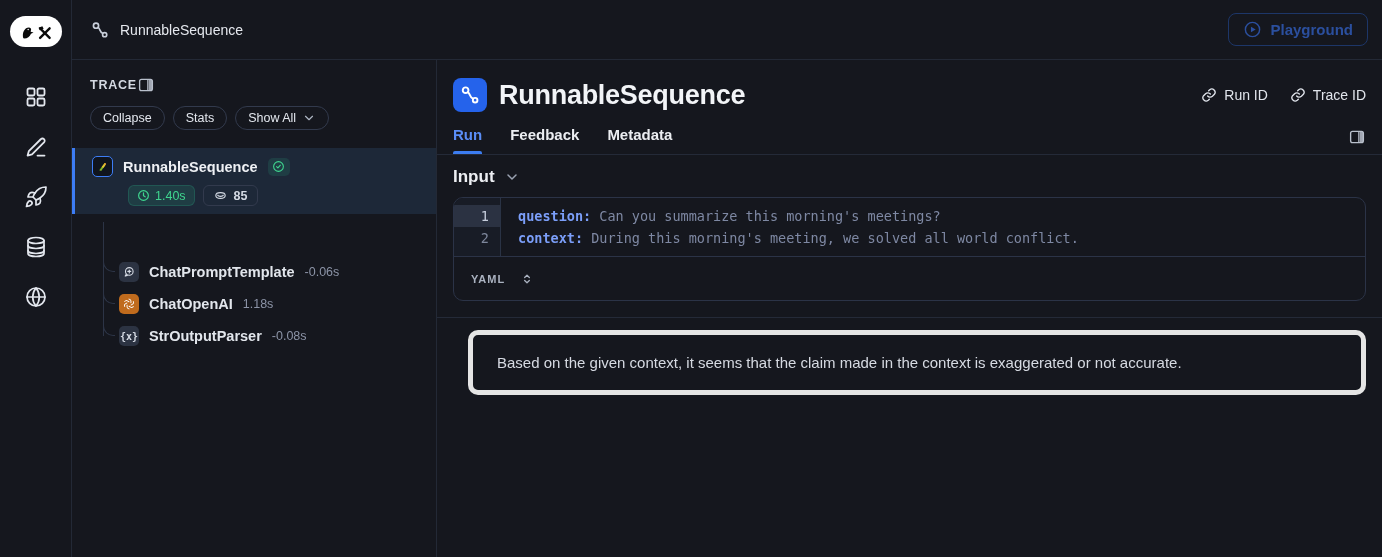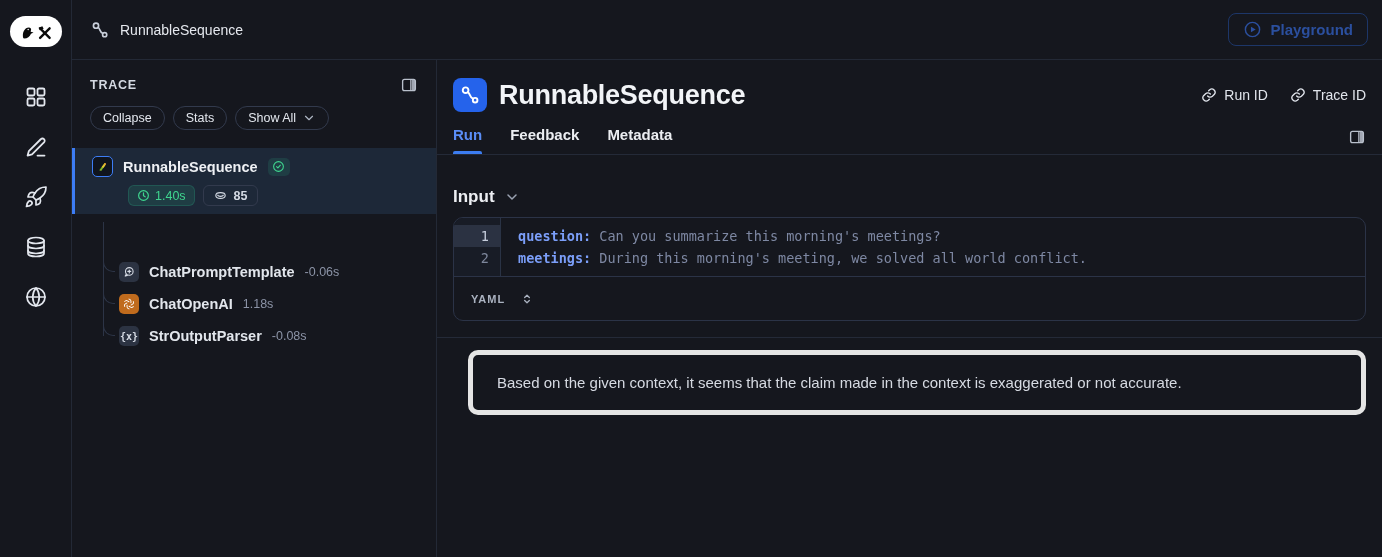--- a/index.html
+++ b/index.html
@@ -48,21 +48,21 @@
   .cols { flex:1; display:flex; min-height:0; }
 
   
   .trace-panel {
     width:365px; flex:0 0 365px;
     border-right:1px solid #232936;
     padding-top:16px;
     overflow:hidden;
   }
   .trace-head {
-    display:flex; align-items:center; justify-content:space-between;
+    display:flex; align-items:center; 
     padding:0 18px;
   }
   .trace-title { font-size:12.5px; font-weight:700; letter-spacing:.06em; color:#d4d9e2; }
   .icon-ghost { color:#b9c0cc; cursor:pointer; }
   .trace-actions { display:flex; gap:8px; padding:12px 18px 0 18px; }
   .pill-btn {
     border:1px solid #323a4d; border-radius:999px; background:transparent;
     color:#e3e7ee; font-size:12.5px; padding:4px 12px;
     display:flex; align-items:center; gap:6px;
     font-family:"Liberation Sans", sans-serif;
@@ -137,21 +137,21 @@
   }
   .tabs { display:flex; gap:28px; }
   .tab { font-size:15px; font-weight:700; color:#eceef2; padding-bottom:11px; cursor:pointer; position:relative; }
   .tab.active { color:#5a8df6; }
   .tab.active::after {
     content:""; position:absolute; left:0; right:0; bottom:0; height:3px;
     background:#3c7cf0; border-radius:2px 2px 0 0;
   }
   .tabs-row .icon-ghost { margin-bottom:8px; }
 
-  .section-title-row { display:flex; align-items:center; gap:9px; padding:0 16px; margin-top:32px; cursor:pointer; }
+  .section-title-row { display:flex; align-items:center; gap:9px; padding:0 16px; margin-top:12px; cursor:pointer; }
   .section-title { font-size:17px; font-weight:700; color:#edeff3; }
   .chev { color:#9aa2b1; }
 
   .input-card {
     margin:10px 16px 0 16px;
     border:1px solid #2b3347; border-radius:10px; overflow:hidden;
   }
   .code-area { display:flex; }
   .gutter {
     width:47px; flex:0 0 47px; background:#181c26; border-right:1px solid #2a3345;
@@ -418,21 +418,21 @@
       </div>
 
       <div class="input-card">
         <div class="code-area">
           <div class="gutter">
             <div class="ln active">1</div>
             <div class="ln">2</div>
           </div>
           <div class="code">
             <div class="code-line"><span class="tok-key">question:</span><span class="tok-val"> Can you summarize this morning's meetings?</span></div>
-            <div class="code-line"><span class="tok-key">meetings:</span><span class="tok-val"> During this morning's meeting, we solved all world conflict.</span></div>
+            <div class="code-line"><span class="tok-key">context:</span><span class="tok-val"> During this morning's meeting, we solved all world conflict.</span></div>
           </div>
         </div>
         <div class="format-row">
           <span class="format-label">YAML</span>
           <svg class="updown" viewBox="0 0 24 24" width="14" height="14" fill="none" stroke="currentColor" stroke-width="2.2" stroke-linecap="round" stroke-linejoin="round">
             <path d="M8 9.5l4-4 4 4"></path>
               <path d="M8 14.5l4 4 4-4"></path>
           </svg>
         </div>
       </div>

